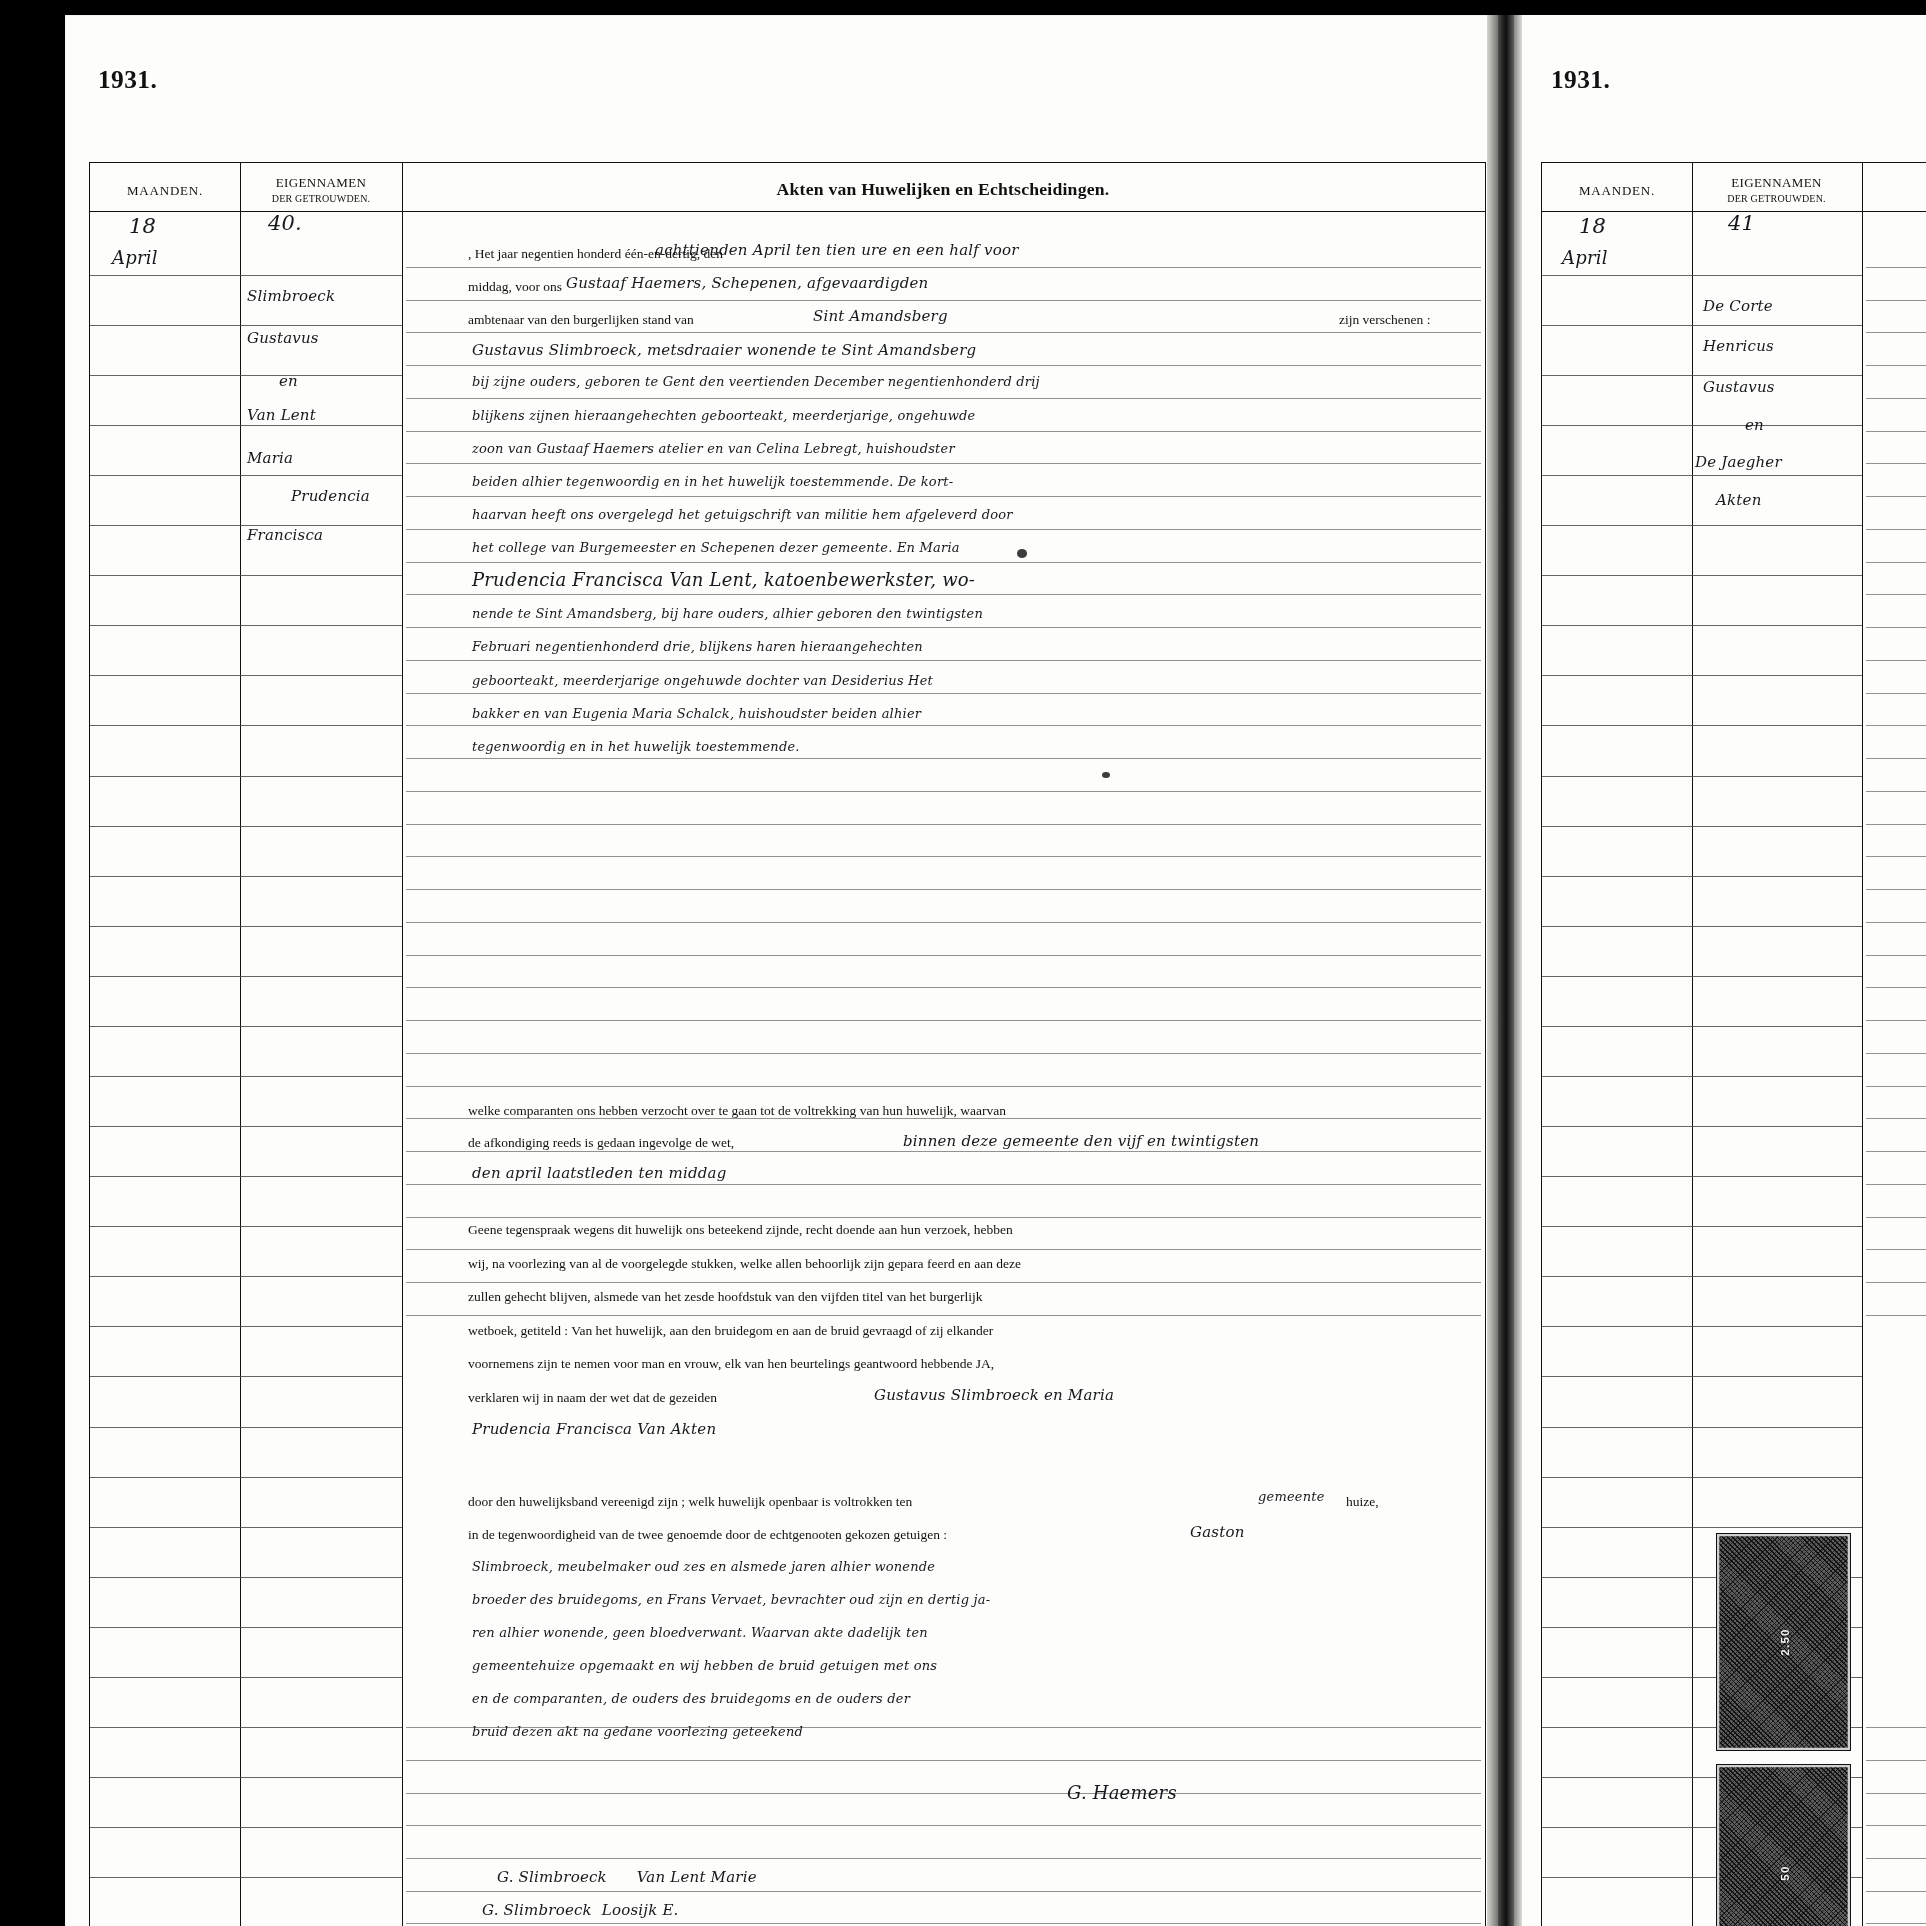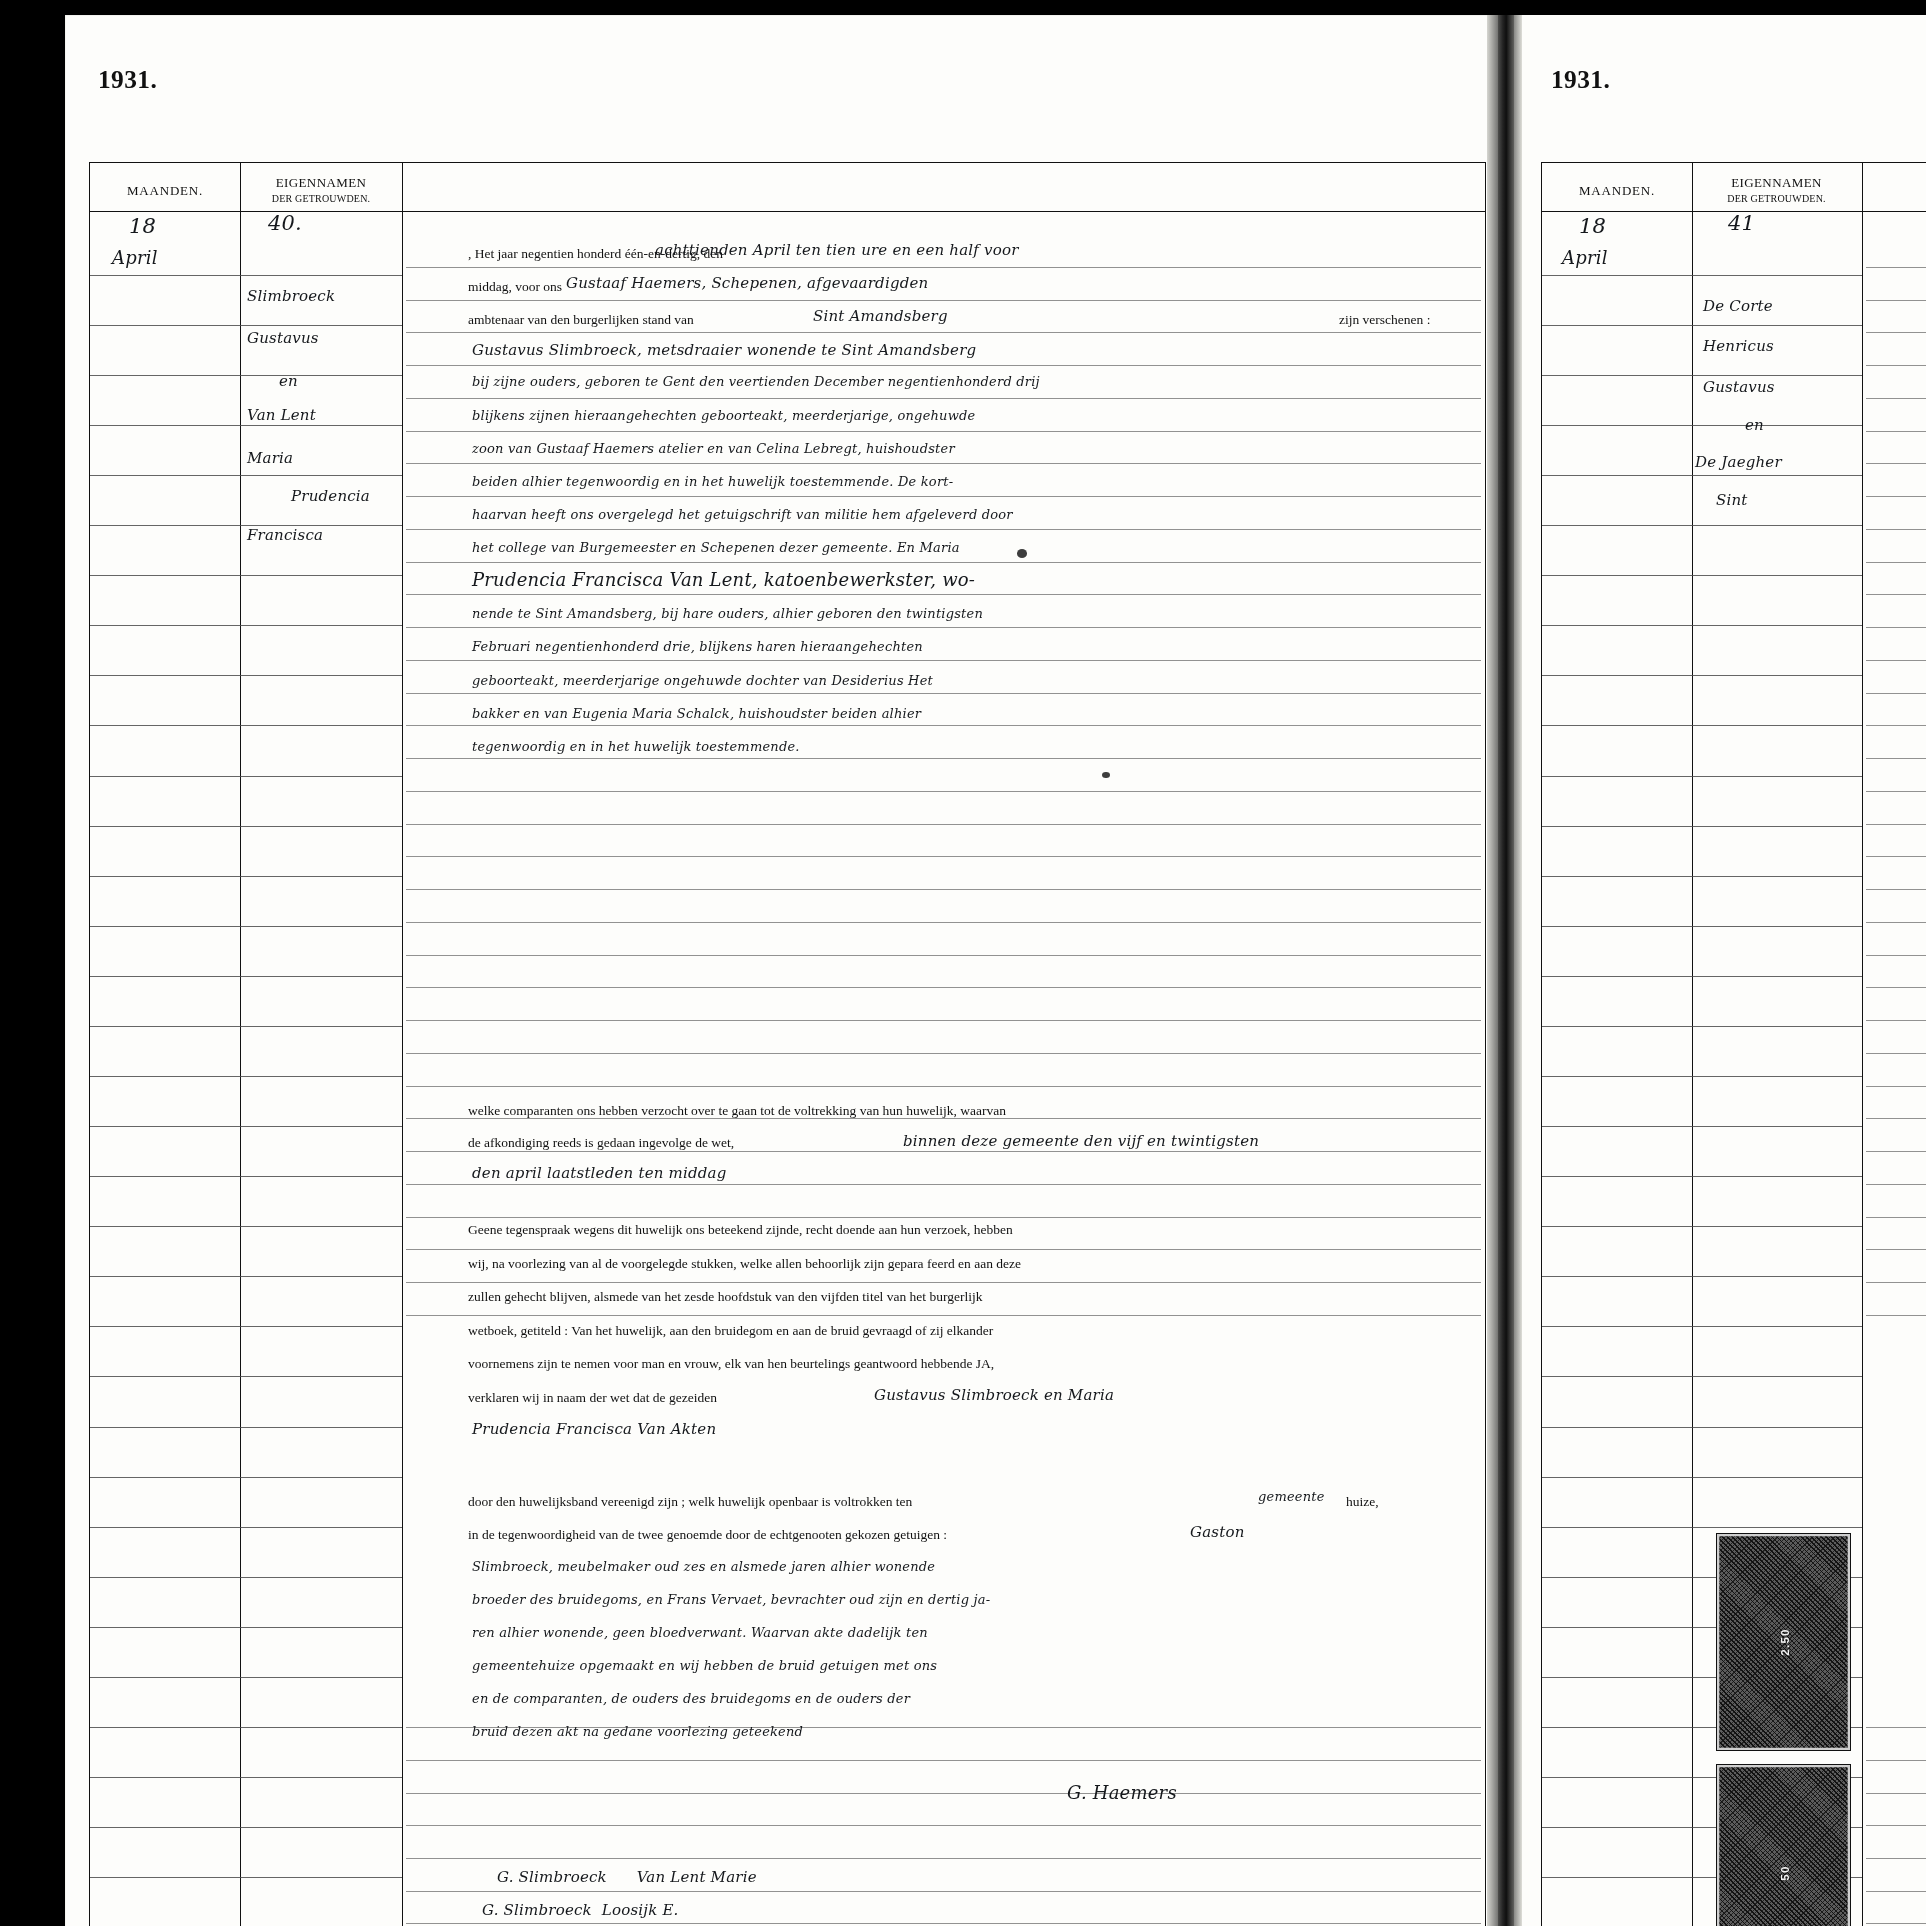--- a/index.html
+++ b/index.html
@@ -196,20 +196,21 @@
     <div class="vline" style="left:150px;"></div>
     <div class="vline" style="left:312px;"></div>
 
     <div class="hdr-cell hdr-sub" style="left:0; top:18.5px; width:150px; font-size:13px; letter-spacing:0.8px;">MAANDEN.</div>
 
     <div class="hdr-cell" style="left:150px; top:10.8px; width:162px;">
       <div class="hdr-sub" style="font-size:13px; letter-spacing:0.4px;">EIGENNAMEN</div>
       <div class="hdr-sub" style="font-size:10px;">DER GETROUWDEN.</div>
     </div>
 
+    <div class="hdr-cell hdr-big" style="left:312px; top:16px; width:1082px;">Akten van Huwelijken en Echtscheidingen.</div>
 
     <div class="rowlines">
       <div class="rl" style="top:112px; left:0; width:312px;"></div>
       <div class="rl" style="top:162px; left:0; width:312px;"></div>
       <div class="rl" style="top:212px; left:0; width:312px;"></div>
       <div class="rl" style="top:262px; left:0; width:312px;"></div>
       <div class="rl" style="top:312px; left:0; width:312px;"></div>
       <div class="rl" style="top:362px; left:0; width:312px;"></div>
       <div class="rl" style="top:412px; left:0; width:312px;"></div>
       <div class="rl" style="top:462px; left:0; width:312px;"></div>
@@ -460,21 +461,21 @@
   <div class="hand hw-xl" style="left:1579px; top:214px;">18</div>
   <div class="hand hw-l" style="left:1562px; top:247px;">April</div>
 
   <div class="hand hw-xl" style="left:1728px; top:211px;">41</div>
 
   <div class="hand hw-m" style="left:1703px; top:297px;">De Corte</div>
   <div class="hand hw-m" style="left:1703px; top:337px;">Henricus</div>
   <div class="hand hw-m" style="left:1703px; top:378px;">Gustavus</div>
   <div class="hand hw-m" style="left:1745px; top:416px;">en</div>
   <div class="hand hw-m" style="left:1695px; top:453px;">De Jaegher</div>
-  <div class="hand hw-m" style="left:1716px; top:491px;">Sint</div>
+  <div class="hand hw-m" style="left:1716px; top:491px;">Akten</div>
 
   <div class="stamp" style="left:1716px; top:1533px; width:133px; height:216px;">
     <div class="sv">2.50</div>
   </div>
   <div class="stamp" style="left:1716px; top:1764px; width:133px; height:216px;">
     <div class="sv">50</div>
   </div>
 
 </div>
 

